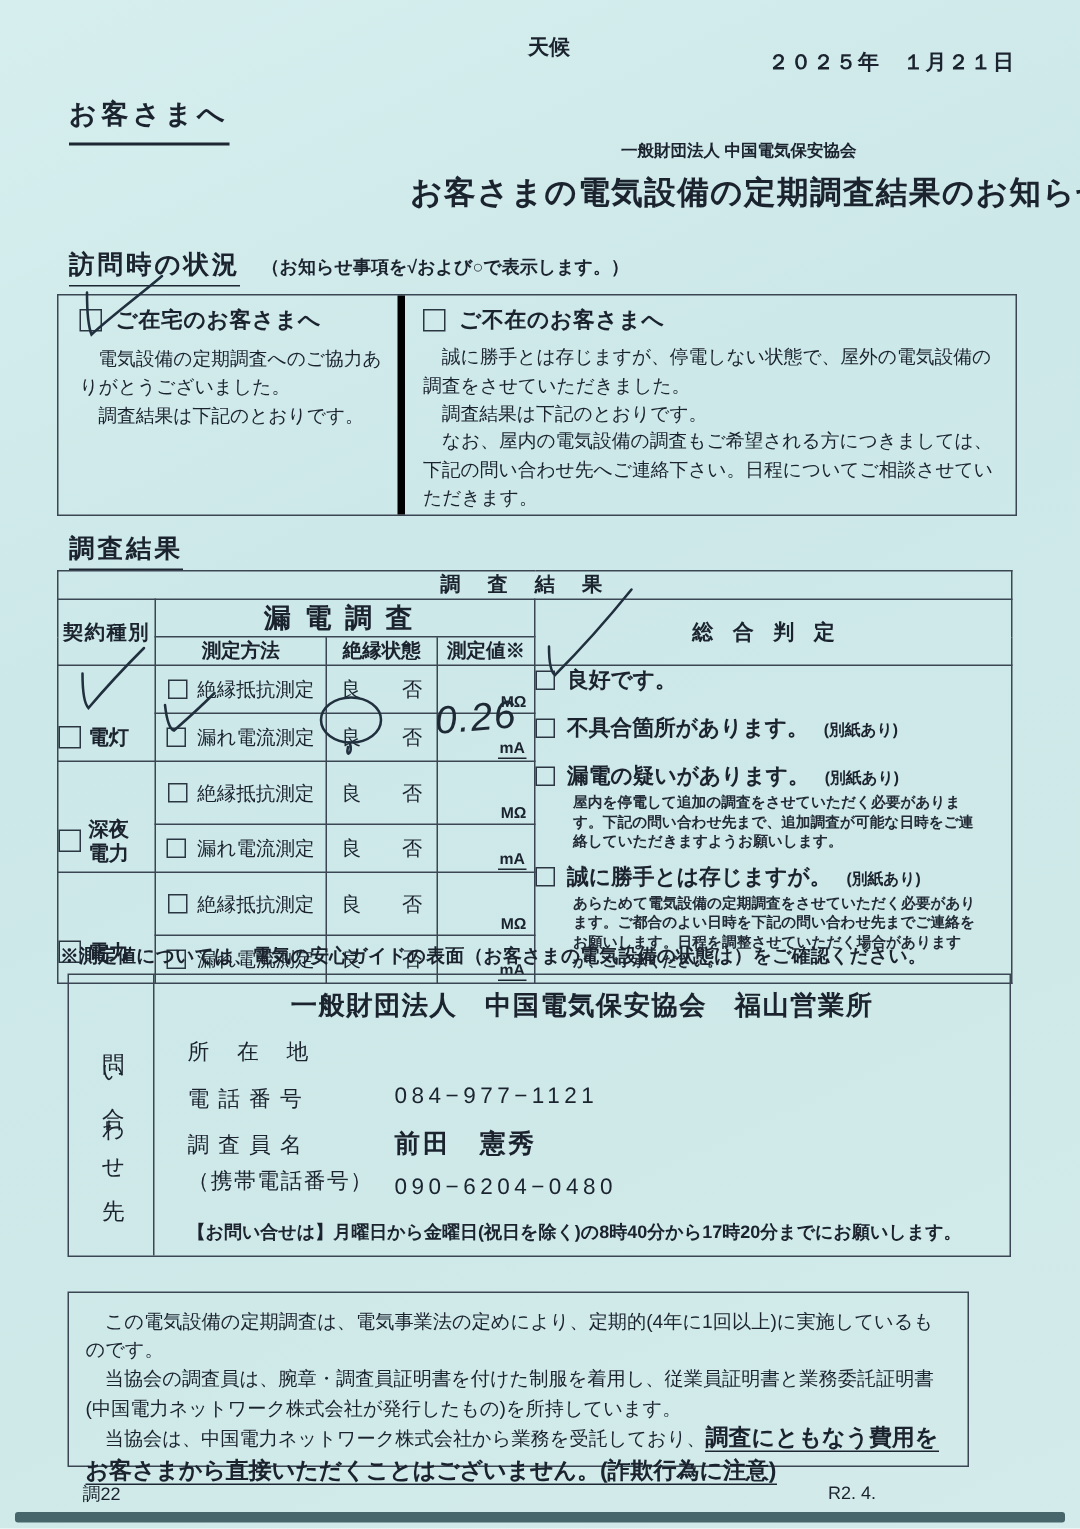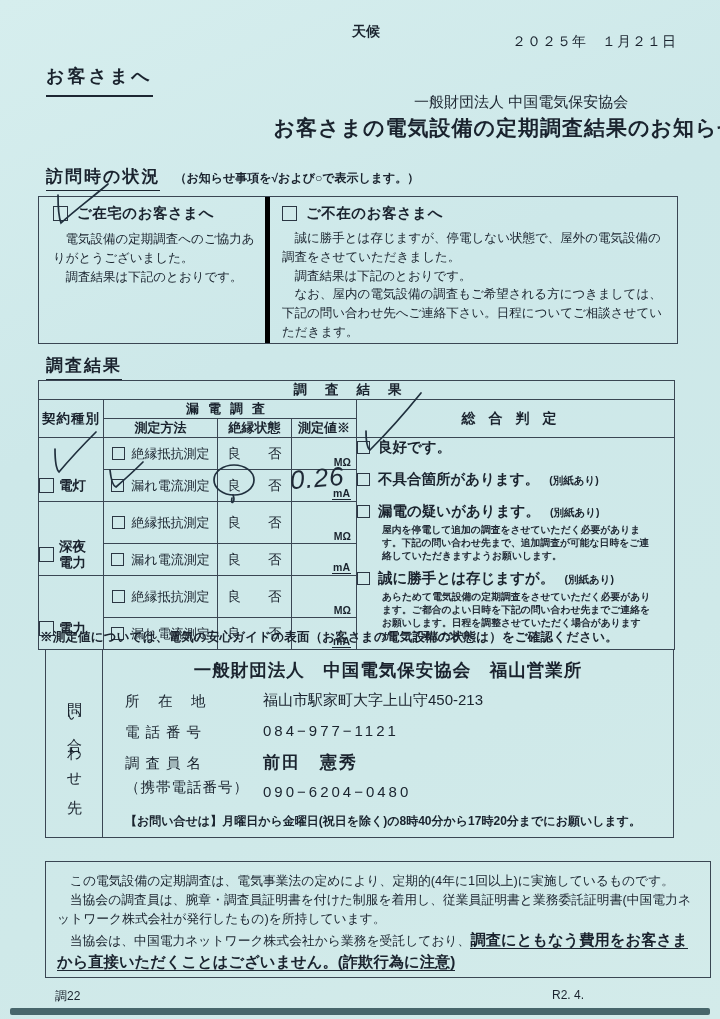--- a/index.html
+++ b/index.html
@@ -5,23 +5,23 @@
   html,body{margin:0;padding:0;}
   body{
     width:720px;height:1019px;position:relative;overflow:hidden;
     background:linear-gradient(155deg,#d6eeee 0%,#cde8e9 35%,#cfe9e9 70%,#d3ebea 100%);
     font-family:"Liberation Sans",sans-serif;color:#1a232e;
     -webkit-font-smoothing:antialiased;
   }
   .abs{position:absolute;}
   
   .weather{left:352px;top:23px;font-size:14px;font-weight:bold;}
-  .date{left:512px;top:33px;font-size:14px;font-weight:normal;letter-spacing:1px;white-space:nowrap;}
+  .date{left:512px;top:33px;font-size:14px;font-weight:bold;letter-spacing:1px;white-space:nowrap;}
   .salutation{left:46px;top:64px;font-size:18px;font-weight:bold;letter-spacing:3px;border-bottom:2px solid #1d2733;padding-bottom:7px;}
-  .org{left:414px;top:93px;font-size:15px;font-weight:normal;white-space:nowrap;}
+  .org{left:414px;top:93px;font-size:11px;font-weight:bold;white-space:nowrap;}
   .main-title{left:0;width:720px;top:114px;text-align:right;font-size:21px;font-weight:bold;letter-spacing:1px;padding-left:20px;}
   
   .sec-title-row{left:46px;top:165px;white-space:nowrap;}
   .sec-title{font-size:17px;font-weight:bold;letter-spacing:2px;border-bottom:1.5px solid #1d2733;padding-bottom:2px;display:inline-block;}
   .sec-note{font-size:12px;font-weight:bold;margin-left:14px;}
   .res-title-row{left:46px;top:354px;}
   
   .visit-box{left:38px;top:196px;width:640px;height:148px;border:1.2px solid #3a4653;display:flex;box-sizing:border-box;}
   .visit-left{width:231px;border-right:5px solid #000000;padding:7px 8px 0 14px;box-sizing:border-box;}
   .visit-right{flex:1;padding:7px 10px 0 12px;box-sizing:border-box;}
@@ -33,21 +33,21 @@
   .visit-right p{margin-top:6px;}
   .visit-right p+p{margin-top:0;}
   
   .cb{display:inline-block;width:15px;height:15px;border:1.4px solid #2b3643;background:transparent;box-sizing:border-box;flex:none;}
   .cb.small{width:13px;height:13px;}
   
   table.results{position:absolute;left:38px;top:380px;width:636px;border-collapse:collapse;table-layout:fixed;}
   table.results td{border:1px solid #3a4653;padding:0;vertical-align:middle;box-sizing:border-box;}
   td.t-title{height:17px;text-align:center;font-size:13.5px;font-weight:bold;letter-spacing:18px;padding-left:18px;}
   td.contract-h{font-size:13.5px;font-weight:bold;text-align:center;letter-spacing:1px;}
-  td.leak-h{height:18px;text-align:center;font-size:13px;font-weight:bold;letter-spacing:9px;padding-left:9px;margin-top:48px;}
+  td.leak-h{height:18px;text-align:center;font-size:18px;font-weight:bold;letter-spacing:9px;padding-left:9px;margin-top:48px;}
   td.sub-h{height:18px;text-align:center;font-size:13px;font-weight:bold;}
   td.judg-h{text-align:center;font-size:14px;font-weight:bold;letter-spacing:13px;padding-left:13px;}
   tr.body-r{height:32px;}
   td.contract{padding-left:9px;}
   .contract-wrap{display:flex;align-items:center;gap:5px;margin-top:32px;}
   .contract-label{font-size:13.5px;font-weight:bold;line-height:1.12;}
   .contract-label.two{width:30px;}
   td.method{padding-left:8px;}
   .method-wrap{display:flex;align-items:center;gap:7px;justify-content:center;}
   .method-label{font-size:13px;}
@@ -70,21 +70,21 @@
   .contact-side{width:57px;border-right:1px solid #3a4653;display:flex;align-items:center;justify-content:center;box-sizing:border-box;}
   .contact-side span{writing-mode:vertical-rl;font-size:15px;letter-spacing:9px;}
   .contact-main{flex:1;position:relative;}
   .office{position:absolute;left:0;width:100%;top:8px;text-align:center;font-size:17.5px;font-weight:bold;letter-spacing:1px;white-space:nowrap;}
   .c-label{position:absolute;left:22px;font-size:14.5px;white-space:nowrap;letter-spacing:1px;}
   .c-value{position:absolute;left:160px;font-size:15px;white-space:nowrap;}
   .c-value.num{letter-spacing:3px;}
   .c-value.name{font-size:17px;font-weight:bold;letter-spacing:2px;}
   .hours{position:absolute;left:22px;top:163px;font-size:12px;font-weight:bold;white-space:nowrap;}
   
-  .notice-box{left:45px;top:861px;width:666px;height:117px;border:1px solid #3a4653;box-sizing:border-box;padding:9px 11px 0 11px;}
+  .notice-box{left:45px;top:861px;width:601px;height:117px;border:1px solid #3a4653;box-sizing:border-box;padding:9px 11px 0 11px;}
   .notice-box p{margin:0;font-size:12.8px;line-height:1.5;}
   .notice-emph{font-size:15.3px;font-weight:bold;border-bottom:1.6px solid #1d2733;line-height:1.45;}
   
   .footer-left{left:55px;top:988px;font-size:12px;}
   .footer-right{left:552px;top:988px;font-size:12px;}
   .scan-edge{left:10px;top:1008px;width:700px;height:7px;background:#47666b;border-radius:2px;}
   
   svg.pen{position:absolute;left:0;top:0;pointer-events:none;}
   .hand-value{left:290px;top:463px;font-size:26px;font-style:italic;color:#1e2936;transform:rotate(-5deg);letter-spacing:1px;white-space:nowrap;}
 </style>
@@ -294,21 +294,20 @@
 
 <div class="abs footnote">※測定値については、電気の安心ガイドの表面（お客さまの電気設備の状態は）をご確認ください。</div>
 
 <div class="abs contact-box">
   <div class="contact-side">
     <span>問い合わせ先</span>
   </div>
   <div class="contact-main">
     <div class="office">一般財団法人　中国電気保安協会　福山営業所</div>
     <div class="c-label" style="top:42px;letter-spacing:2px">所　在　地</div>
-    <div class="c-value" style="top:41px">福山市駅家町大字上山守450-213</div>
     <div class="c-label" style="top:73px">電 話 番 号</div>
     <div class="c-value num" style="top:72px">084−977−1121</div>
     <div class="c-label" style="top:104px">調 査 員 名</div>
     <div class="c-value name" style="top:101px">前田　憲秀</div>
     <div class="c-label" style="top:128px">（携帯電話番号）</div>
     <div class="c-value num" style="top:133px">090−6204−0480</div>
     <div class="hours">【お問い合せは】月曜日から金曜日(祝日を除く)の8時40分から17時20分までにお願いします。</div>
   </div>
 </div>
 

